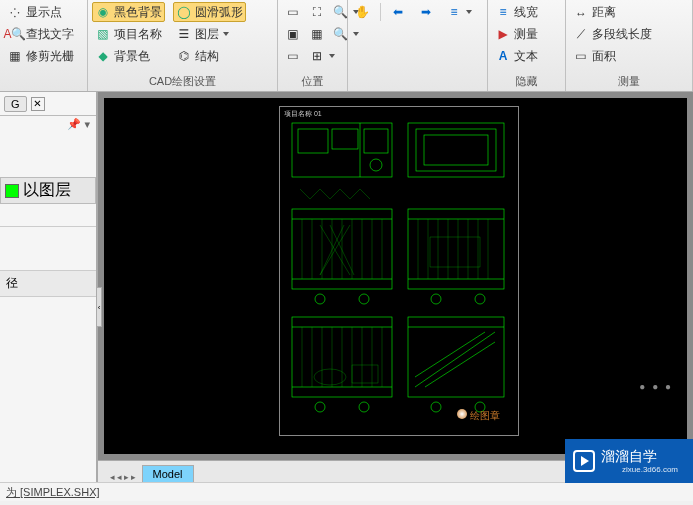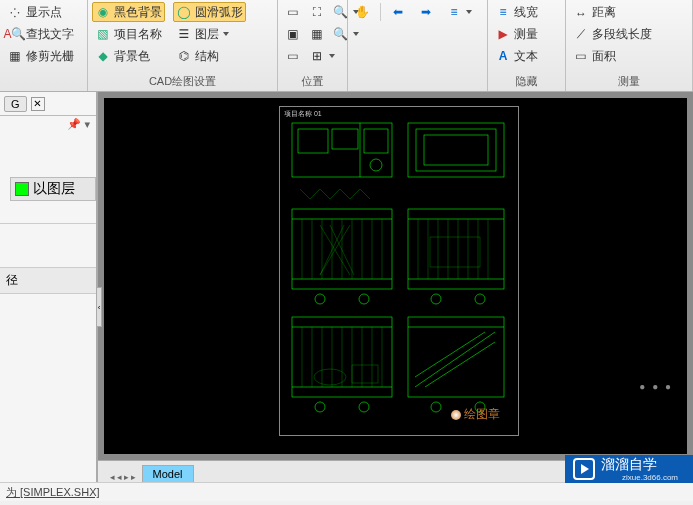--- a/index.html
+++ b/index.html
@@ -15,48 +15,48 @@
 .icon { width: 16px; height: 16px; display: inline-flex; align-items: center; justify-content: center; font-size: 12px; }
 .dd { width: 0; height: 0; border-left: 3px solid transparent; border-right: 3px solid transparent; border-top: 4px solid #555; margin-left: 1px; }
 
 .workspace { display: flex; height: 390px; }
 .sidepanel { width: 98px; background: #f5f5f5; border-right: 2px solid #aaa; position: relative; }
 .sp-tabbar { height: 24px; border-bottom: 1px solid #bbb; display: flex; align-items: center; padding: 0 4px; gap: 4px; }
 .sp-tab { font-size: 11px; padding: 1px 6px; border: 1px solid #aaa; background: #e8e8e8; border-radius: 2px; }
 .sp-close { width: 14px; height: 14px; border: 1px solid #999; font-size: 10px; display: flex; align-items: center; justify-content: center; cursor: pointer; }
 .sp-body { padding: 4px 0; }
 .sp-pin { text-align: right; padding: 2px 6px; font-size: 11px; color: #666; }
-.layer-row { display: flex; align-items: center; gap: 4px; padding: 2px 4px; font-size: 14px; border: 1px solid transparent; margin-left: 10px; }
+.layer-row { display: flex; align-items: center; gap: 4px; padding: 2px 4px; font-size: 16px; border: 1px solid transparent; }
 .layer-row.sel { background: #e6e6e6; border: 1px solid #bbb; }
 .swatch { width: 14px; height: 14px; border: 1px solid #666; }
 .swatch.green { background: #00ff00; }
 .swatch.white { background: #fff; }
 .sp-sep { height: 6px; border-top: 1px solid #ccc; margin: 8px 0; }
 .sp-hdr { font-size: 12px; padding: 4px 6px; background: #eaeaea; border-top: 1px solid #ccc; border-bottom: 1px solid #ccc; }
 .sp-collapse { position: absolute; right: -6px; top: 50%; width: 6px; height: 40px; background: #ddd; border: 1px solid #aaa; font-size: 8px; display: flex; align-items: center; justify-content: center; cursor: pointer; }
 
 .canvas-wrap { flex: 1; display: flex; flex-direction: column; background: #8a8a8a; }
 .canvas { flex: 1; background: #000; margin: 6px; position: relative; overflow: hidden; }
 .drawing-sheet { position: absolute; left: 175px; top: 8px; width: 240px; height: 330px; border: 1px solid #888; }
 .drawing-title { position: absolute; top: 2px; left: 4px; color: #ccc; font-size: 7px; }
 .dg { stroke: #00ff00; fill: none; stroke-width: 0.6; }
 .dgt { stroke: #00cc00; fill: none; stroke-width: 0.3; }
 .model-tabs { height: 22px; background: #e8e8e8; display: flex; align-items: flex-end; padding-left: 12px; gap: 0; border-top: 1px solid #aaa; }
 .mtab-arrows { display: flex; gap: 2px; margin-right: 6px; font-size: 9px; color: #666; }
 .mtab { font-size: 11px; padding: 2px 10px; background: #7dd3fc; border: 1px solid #aaa; border-bottom: none; }
 
 .statusbar { height: 19px; background: #f4f4f4; border-top: 1px solid #ccc; font-size: 11px; color: #444; padding: 2px 6px; overflow: hidden; white-space: nowrap; text-decoration: underline; }
 
-.watermark { position: absolute; right: 0; bottom: 22px; width: 128px; height: 28px; background: #0b5bb3; color: #fff; display: flex; align-items: center; gap: 6px; padding: 0 8px; font-size: 14px; }
+.watermark { position: absolute; right: 0; bottom: 22px; width: 128px; height: 44px; background: #0b5bb3; color: #fff; display: flex; align-items: center; gap: 6px; padding: 0 8px; font-size: 14px; }
 .watermark .play { width: 22px; height: 22px; border: 2px solid #fff; border-radius: 4px; display: flex; align-items: center; justify-content: center; }
 .watermark .tri { width: 0; height: 0; border-left: 8px solid #fff; border-top: 5px solid transparent; border-bottom: 5px solid transparent; margin-left: 2px; }
 .watermark .sub { font-size: 8px; opacity: .85; line-height: 1; margin-left: 21px; }
 
 .scroll-dots { position: absolute; right: 14px; bottom: 62px; color: #888; font-size: 10px; letter-spacing: 2px; }
-.logo-stamp { position: absolute; right: 18px; bottom: 12px; color: #c97a2a; font-size: 12px; display:flex; align-items:center; gap:3px;}
+.logo-stamp { position: absolute; right: 18px; bottom: 12px; color: #c97a2a; font-size: 10px; display:flex; align-items:flex-start; gap:3px;}
 .logo-stamp .disc{width:10px;height:10px;border-radius:50%;background:radial-gradient(#fff,#c97a2a);}
 </style>
 </head>
 <body>
 
 <div class="ribbon">
 
   <div class="ribbon-group" style="width:88px">
     <div class="ribbon-btns">
       <div class="ribbon-btn">

